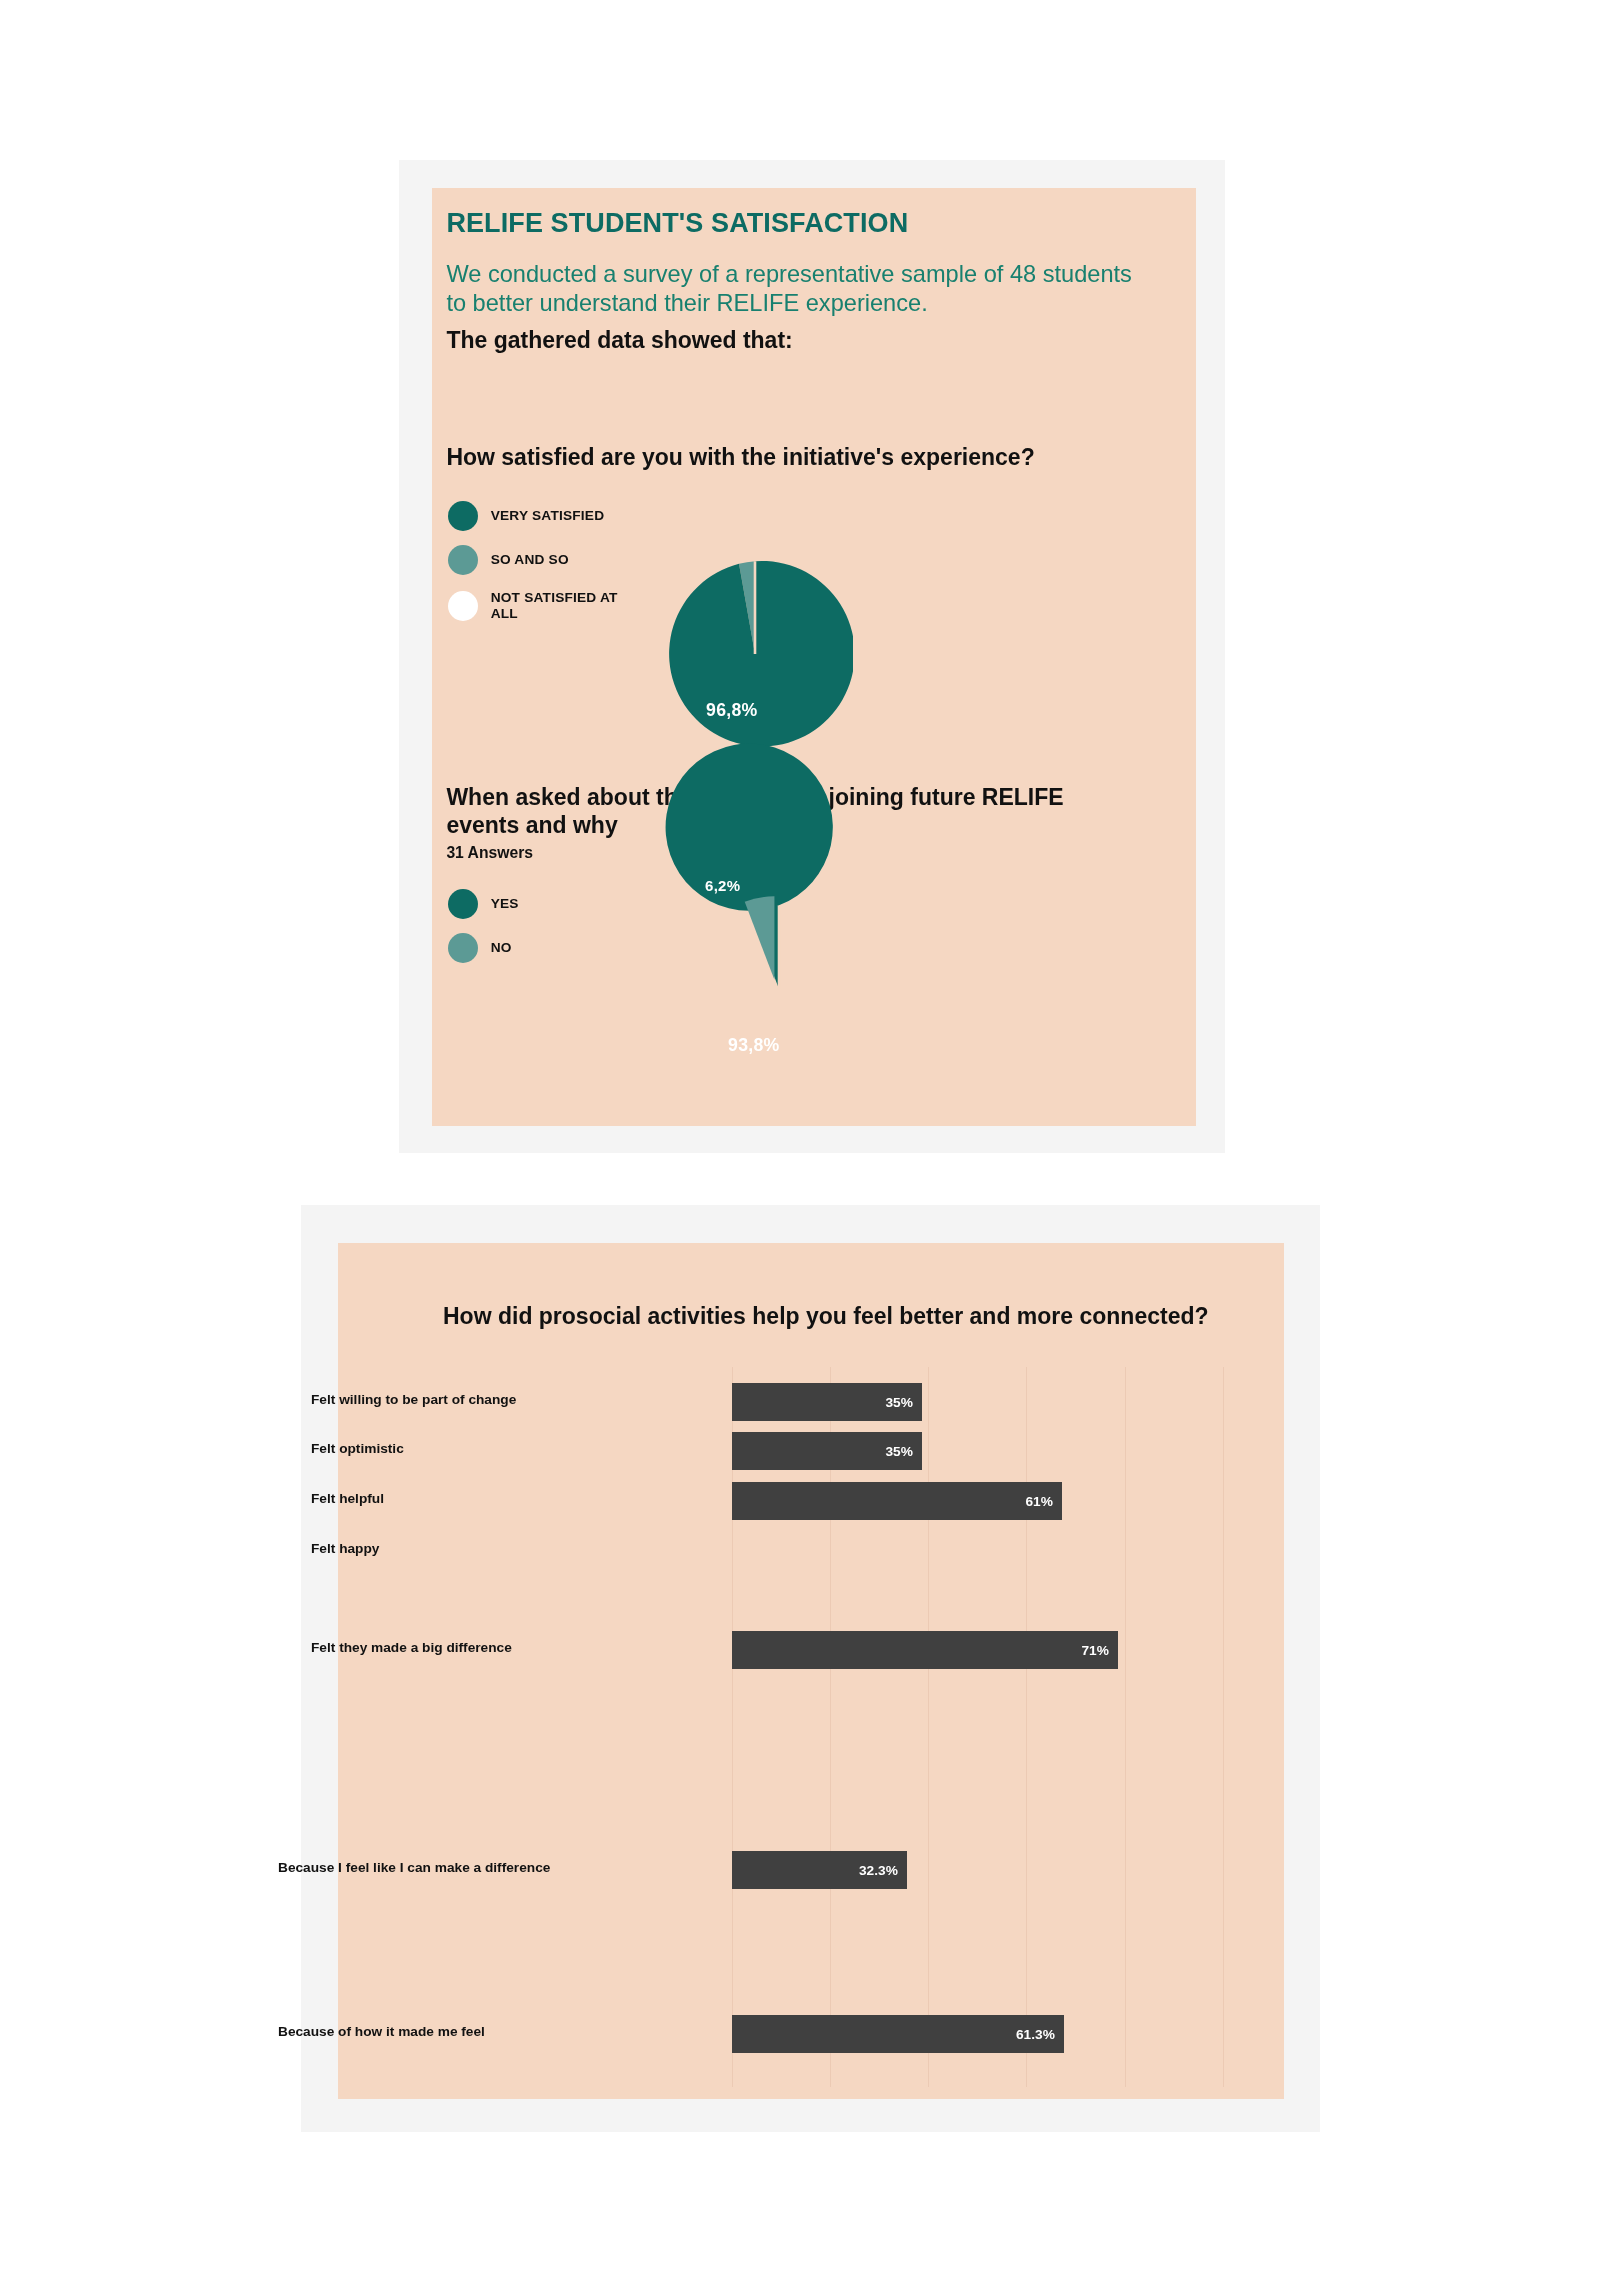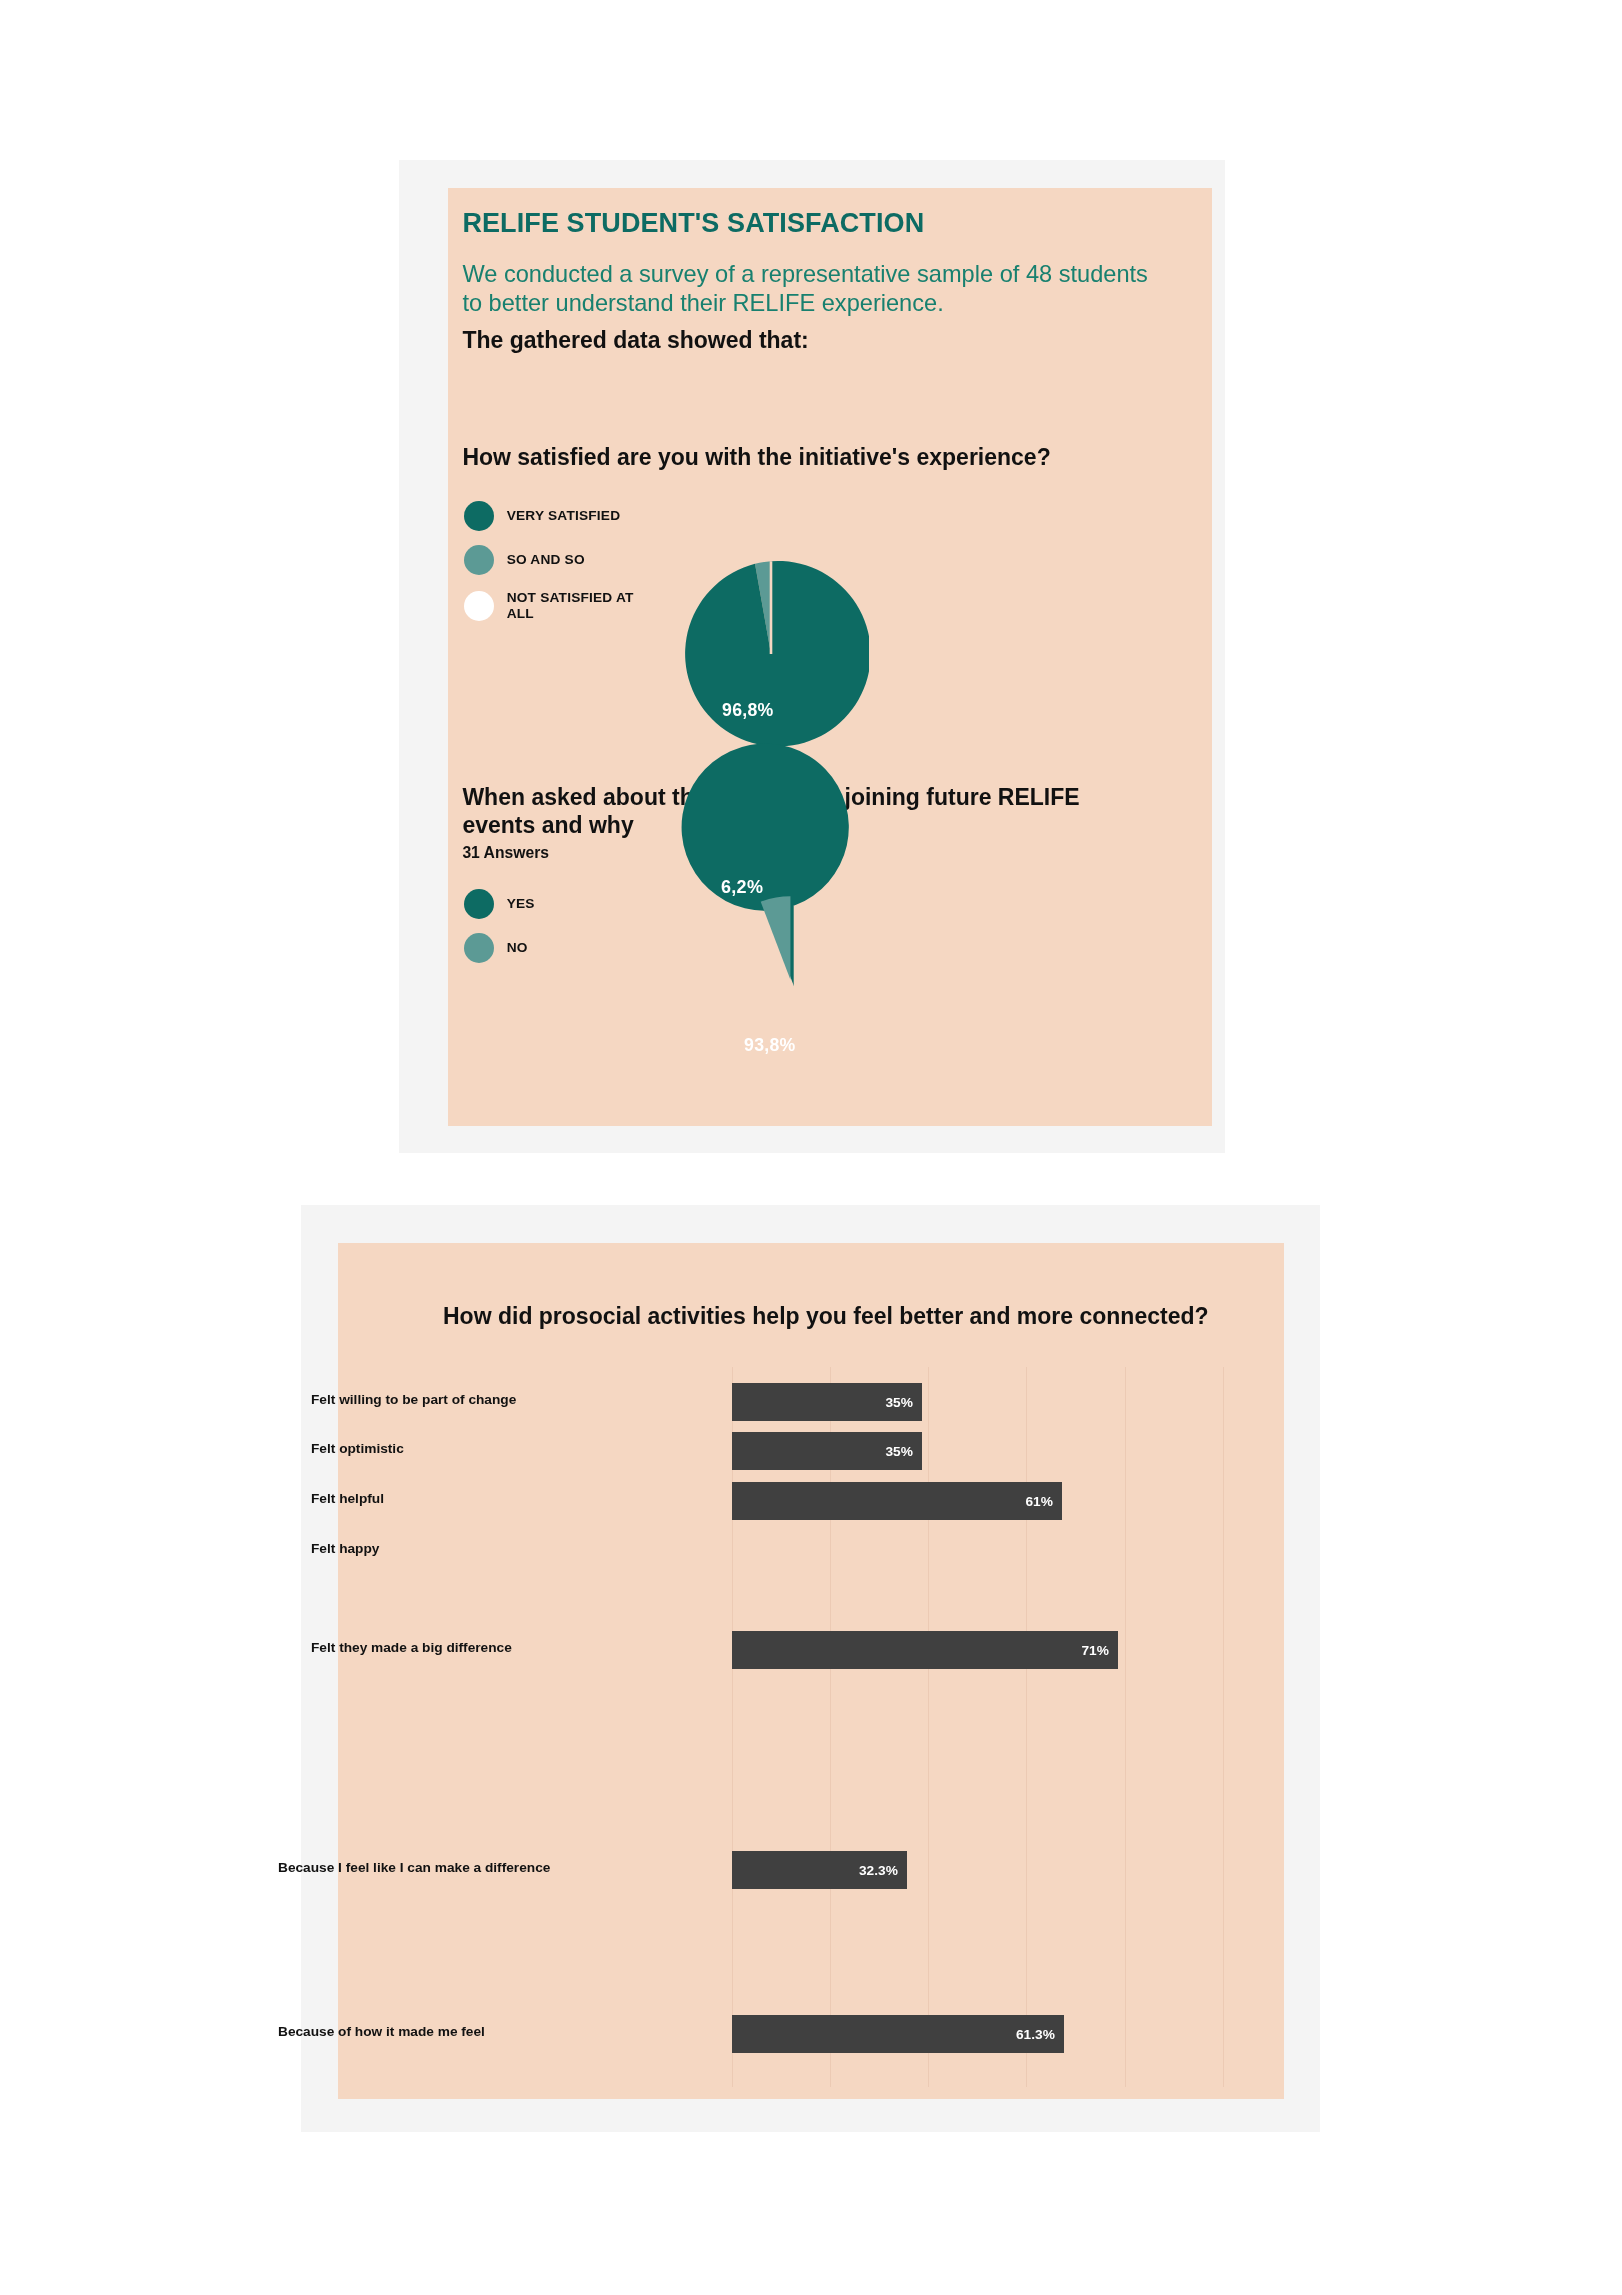--- a/index.html
+++ b/index.html
@@ -5,21 +5,21 @@
   html,body{margin:0;padding:0;background:#ffffff;}
   body{width:1623px;height:2295px;position:relative;
        font-family:"Liberation Sans","DejaVu Sans",sans-serif;
        -webkit-font-smoothing:antialiased;}
 
   .frame{position:absolute;background:#f4f4f4;}
   .card{position:absolute;background:#f5d7c2;overflow:visible;}
 
   
   #frame1{left:399px;top:160px;width:826px;height:993px;}
-  #card1{left:448px;top:188px;width:764px;height:938px;}
+  #card1{left:432px;top:188px;width:764px;height:938px;}
 
   .c1-title{position:absolute;left:14.4px;top:19.6px;font-size:27px;font-weight:bold;
             color:#0d6b63;letter-spacing:0.1px;white-space:nowrap;}
   .c1-intro{position:absolute;left:14.4px;top:72px;width:707px;font-size:23.6px;
             line-height:1.22;color:#18806f;font-weight:400;}
   .c1-intro2{position:absolute;left:14.4px;top:139px;font-size:23px;font-weight:bold;
              color:#111111;white-space:nowrap;}
 
   .q-head{position:absolute;font-size:23px;font-weight:bold;color:#111111;line-height:1.22;}
   #q1{left:14.4px;top:232px;width:589px;margin-top:23px;}
@@ -35,21 +35,21 @@
   #legend2{left:15.7px;top:701px;}
 
   .pie-wrap{position:absolute;}
   .pie-val{position:absolute;color:#ffffff;font-weight:bold;font-size:17.7px;
            letter-spacing:0.3px;white-space:nowrap;}
 
   #pie1{left:225px;top:368px;width:196px;height:196px;}
   #pie1-val{left:274px;top:512px;}
   #pie2{left:249px;top:703px;width:196px;height:196px;}
   #pie2-val{left:296px;top:847px;}
-  #pie2-val-no{left:273px;top:689px;font-size:18px;}
+  #pie2-val-no{left:273px;top:689px;font-size:15px;}
 
   
   #frame2{left:301px;top:1205px;width:1019px;height:927px;}
   #card2{left:338px;top:1243px;width:946px;height:856px;}
 
   .c2-title{position:absolute;left:105px;top:59px;width:805px;font-size:23px;
             font-weight:bold;color:#111;line-height:1.25;}
 
   .plot{position:absolute;left:0px;top:124px;width:946px;height:720px;}
   .gridline{position:absolute;top:0;width:0.7px;height:100%;background:#eccab4;}

